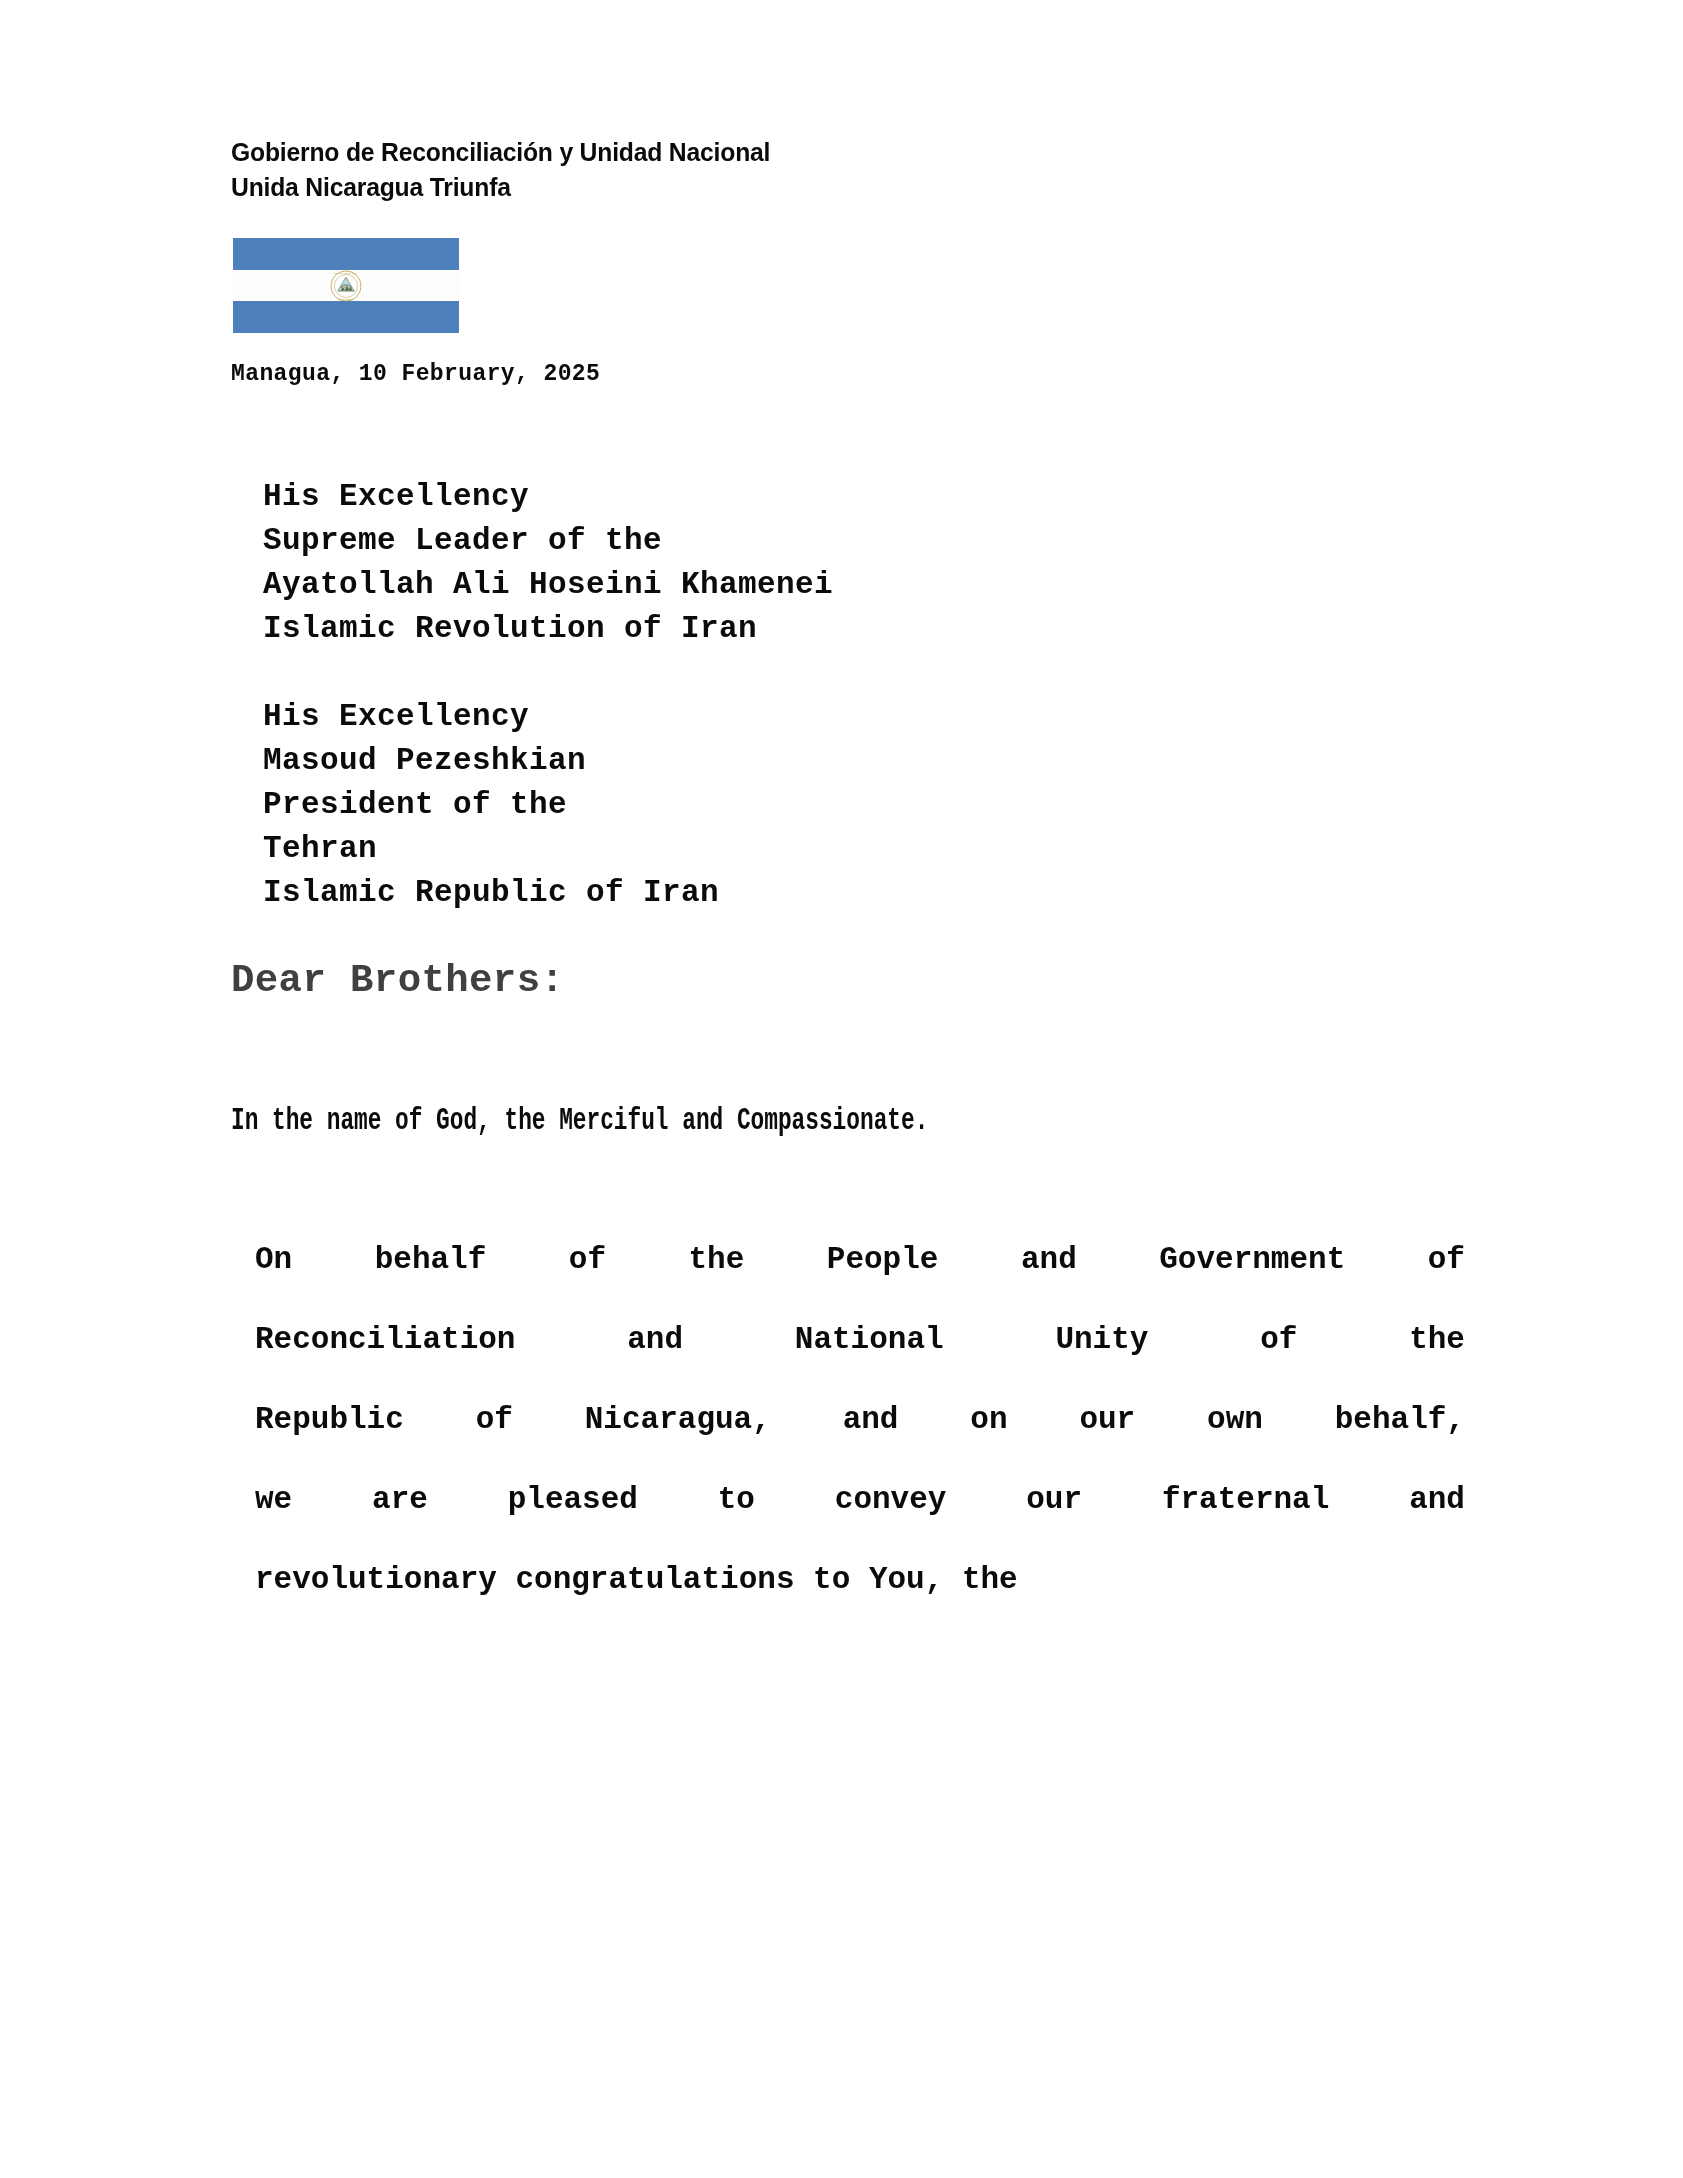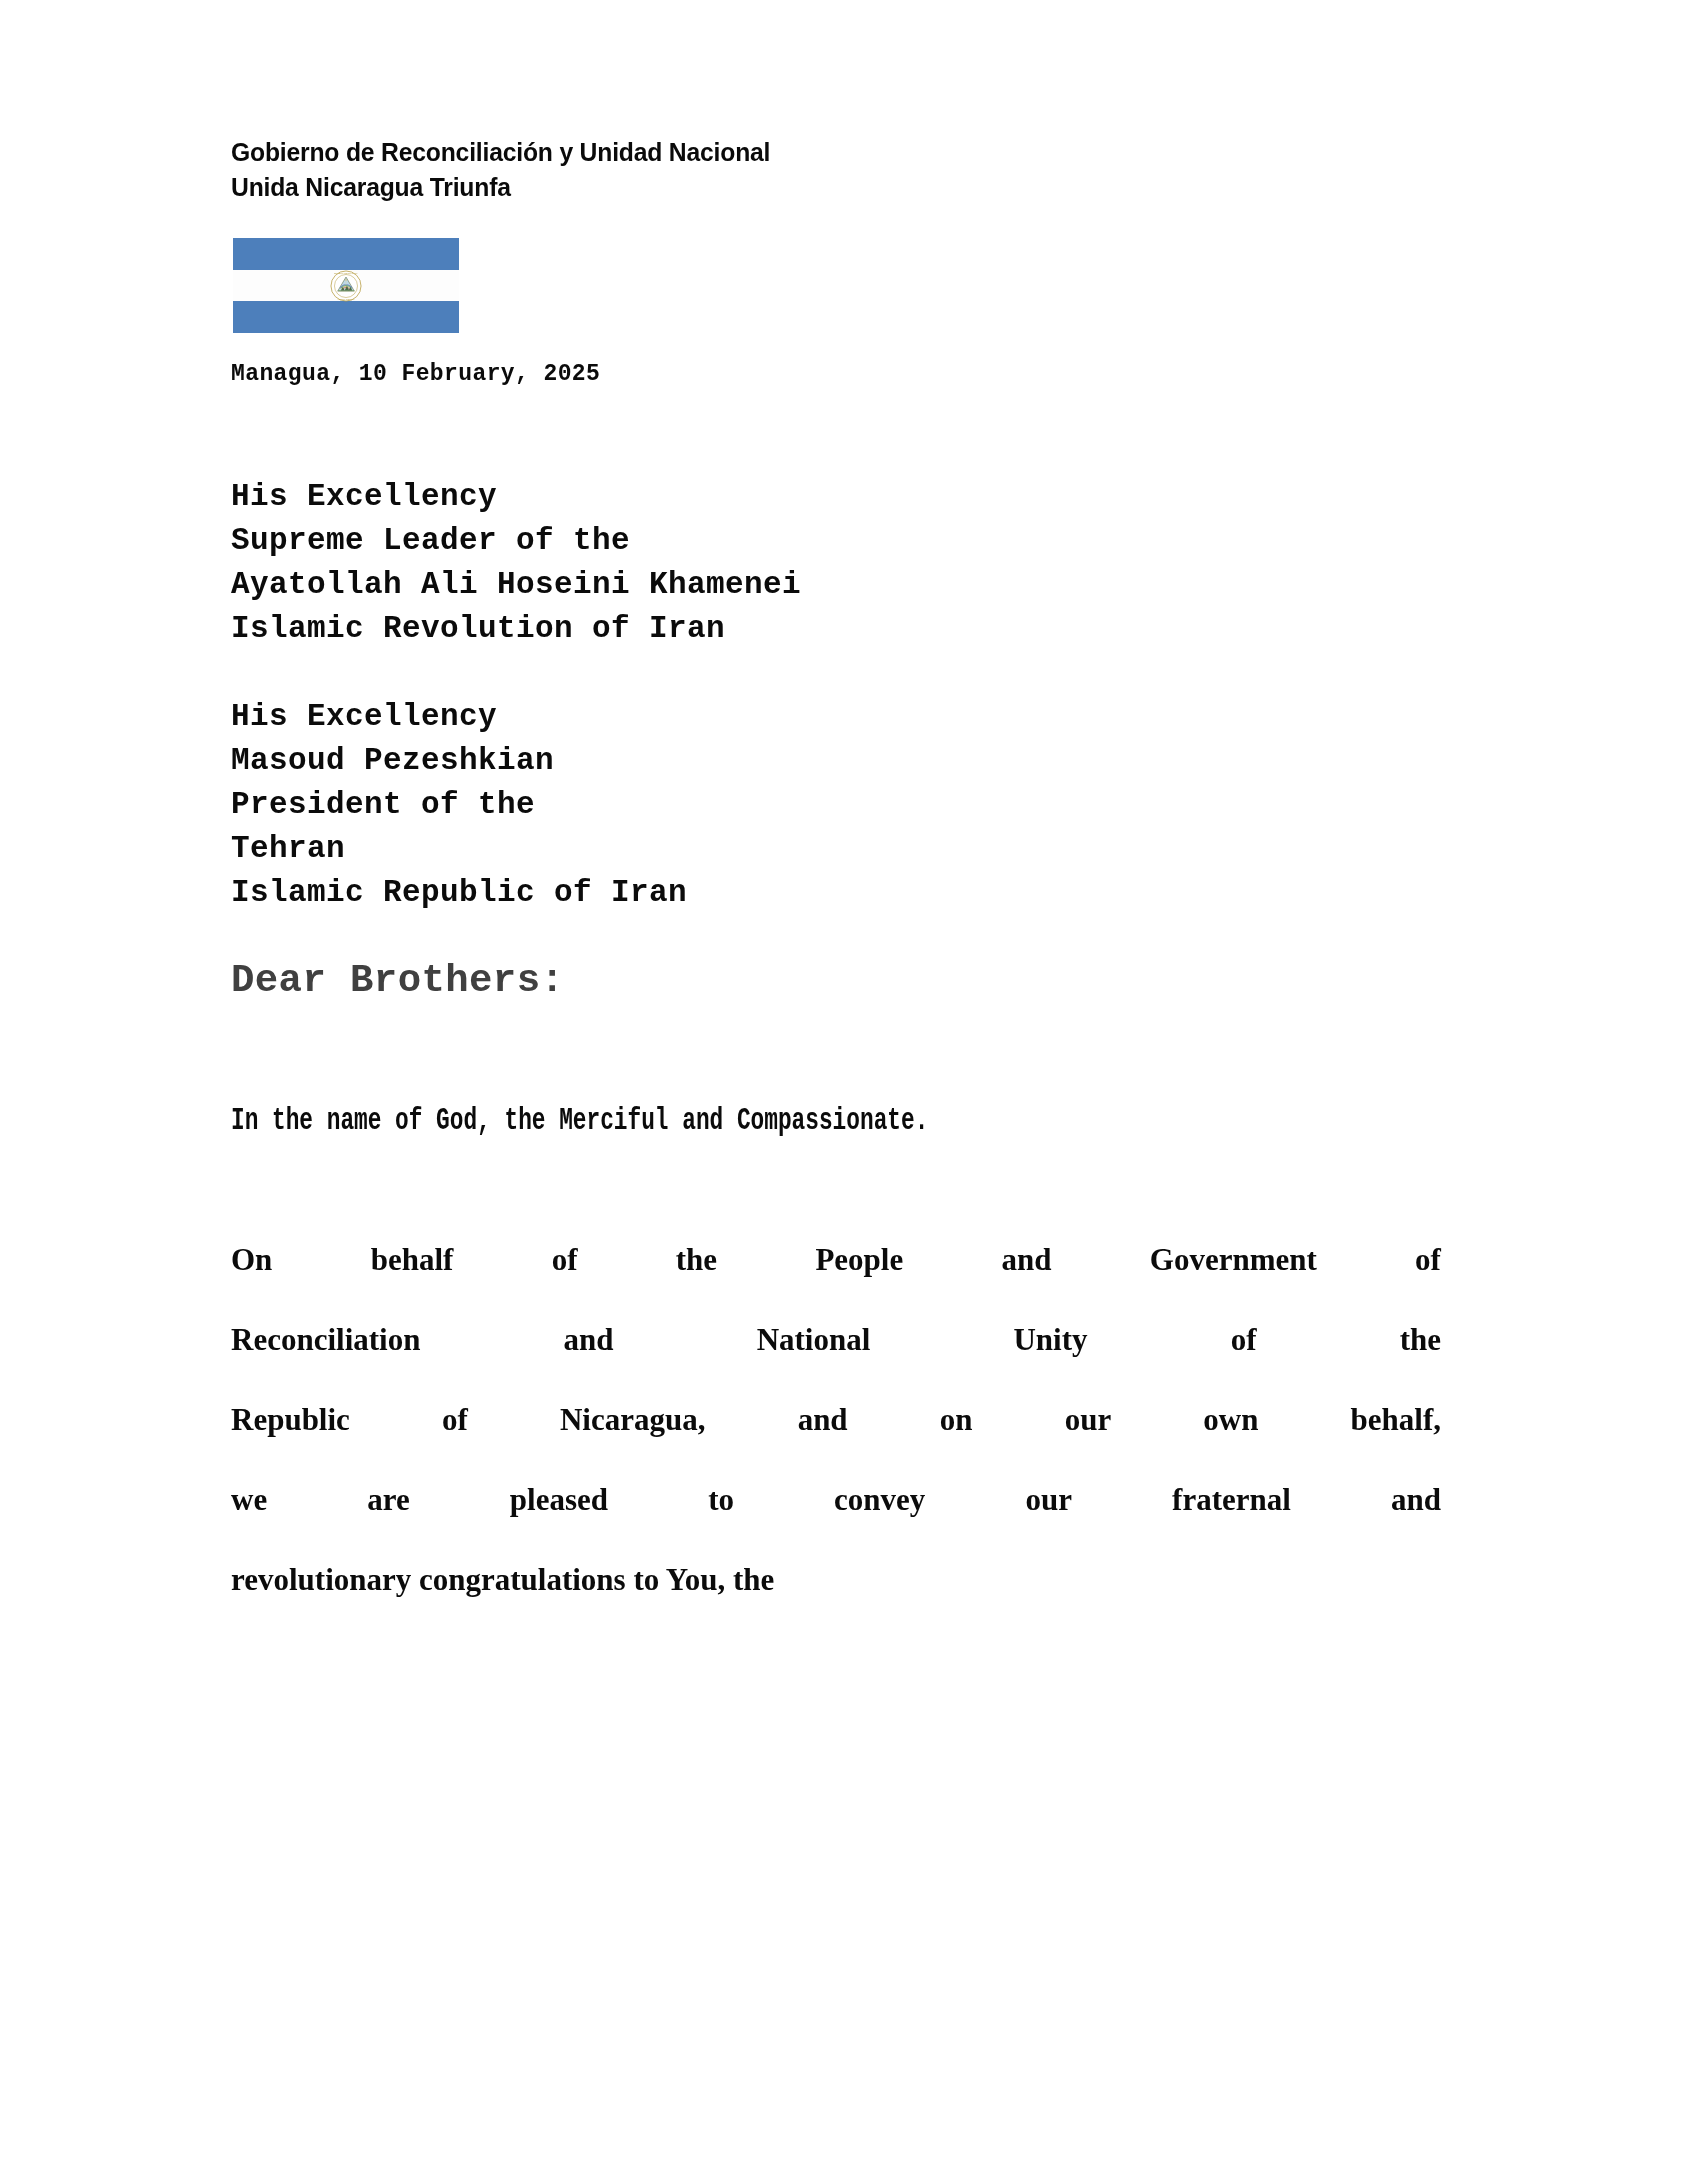--- a/index.html
+++ b/index.html
@@ -113,20 +113,21 @@
   .spacer-md { height: 44px; }
 
   .address-block .mono-line {
     font-family: "Liberation Mono", "DejaVu Sans Mono", monospace;
     font-weight: bold;
     font-size: 31px;
     line-height: 44px;
     letter-spacing: 0.4px;
     color: #0b0b0b;
     white-space: pre;
+    margin-left: 32px;
   }
 
   .salutation {
     font-family: "Liberation Mono", "DejaVu Sans Mono", monospace;
     font-weight: bold;
     font-size: 39px;
     line-height: 44px;
     letter-spacing: 0.4px;
     color: #404040;
     white-space: pre;
@@ -139,26 +140,27 @@
     font-size: 31px;
     line-height: 44px;
     color: #0b0b0b;
     white-space: pre;
     transform: scaleX(0.735);
     transform-origin: left center;
   }
 
   
   .body-paragraph {
-    font-family: Liberation Serif, serif;
+    font-family: Liberation Mono, monospace;
     font-weight: bold;
     font-size: 31px;
     line-height: 80px;
     color: #0b0b0b;
     width: 1210px;
+    margin-left: 24px;
   }
 
   .body-line {
     display: flex;
     justify-content: space-between;
     width: 1210px;
     height: 80px;
     align-items: center;
     white-space: pre;
   }

